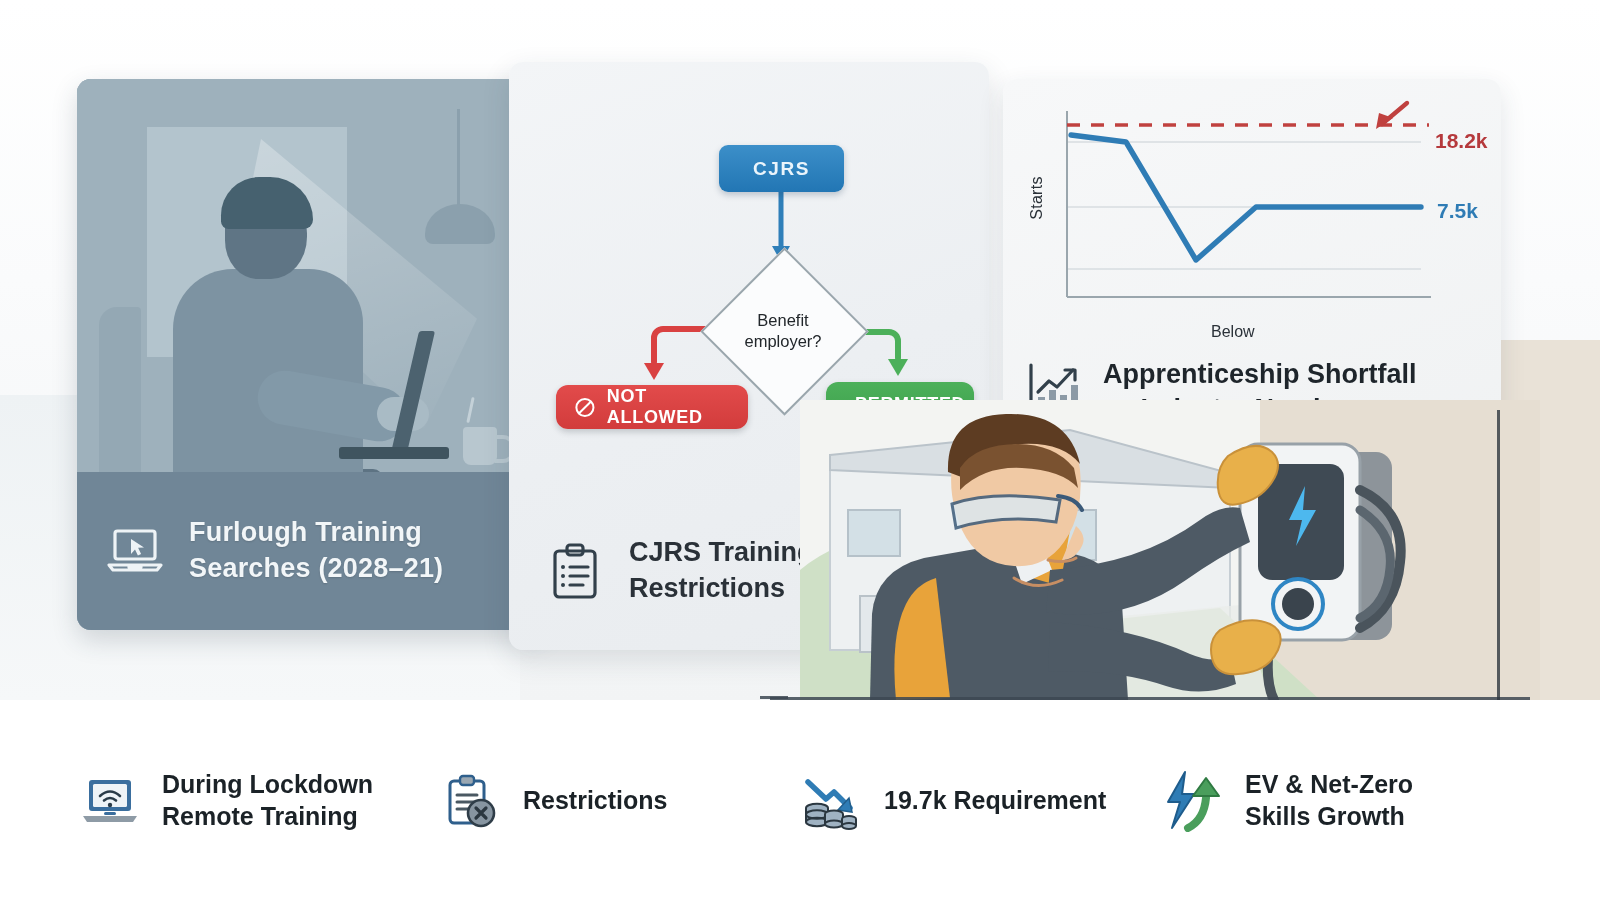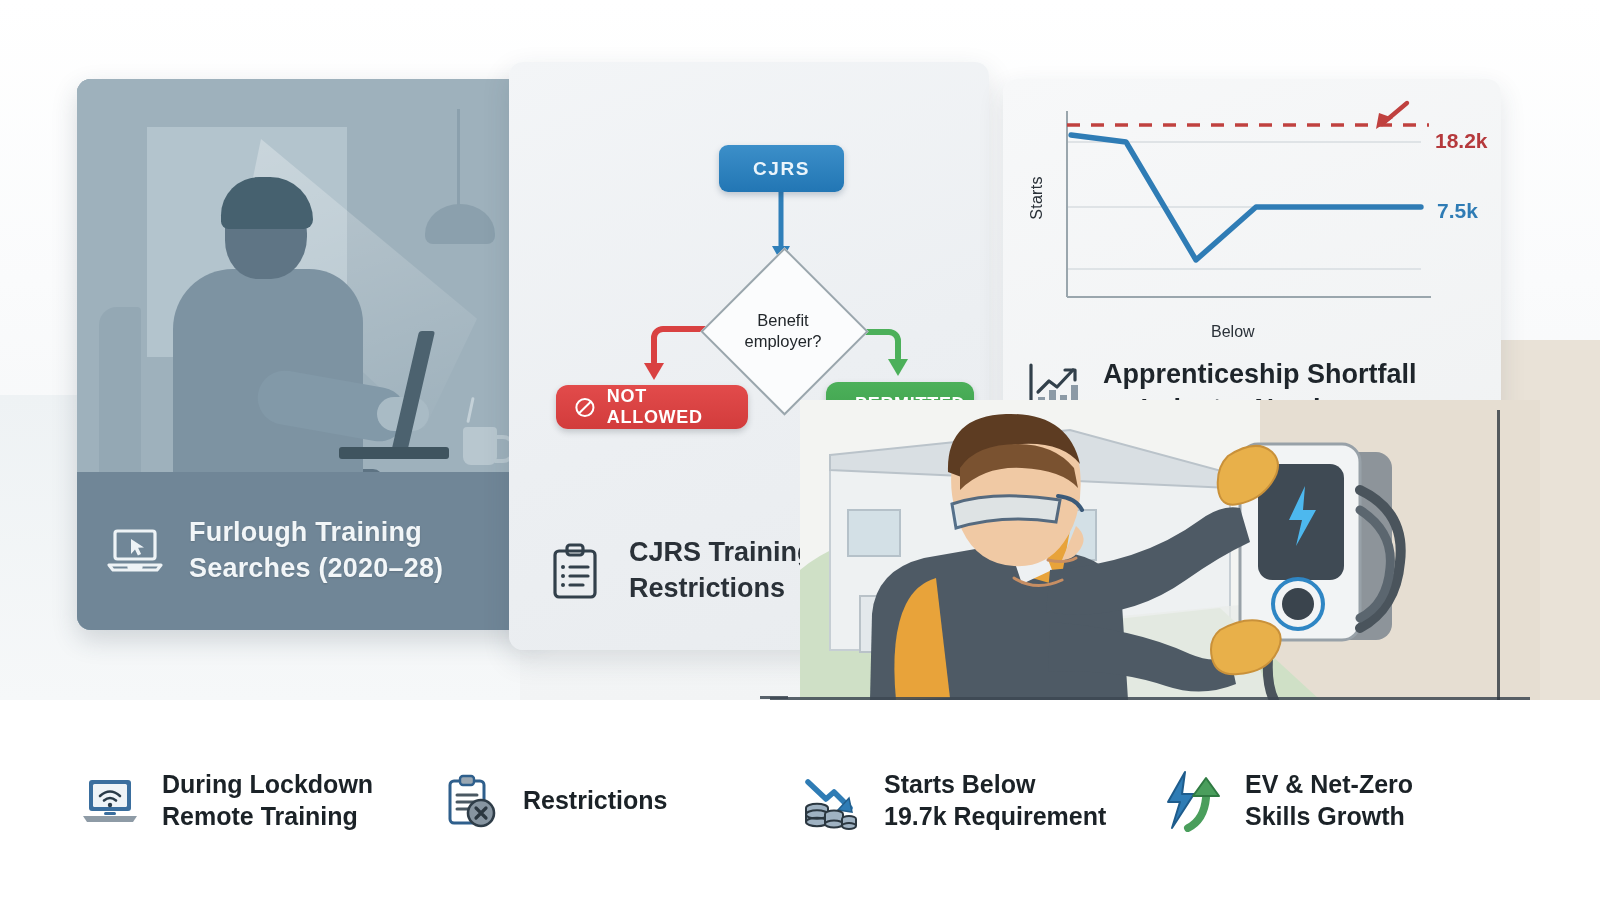--- a/index.html
+++ b/index.html
@@ -150,21 +150,21 @@
 
     <div class="caption-band">
       <svg class="legend-icon" viewBox="0 0 64 64">
         <rect class="icon-white" x="12" y="12" width="40" height="28" rx="2.5"></rect>
         <path class="icon-white" d="M6 46h52l-4 5H10z"></path>
         <rect class="icon-white" x="26" y="46.5" width="12" height="2.4" rx="1"></rect>
         <path d="M28 20l0 15 4-4.6 2.9 6.1 3.2-1.6-3-6.1 5.9-.4z" fill="#eef3f6"></path>
       </svg>
       <div class="caption-text">
         <div>Furlough Training</div>
-        <div>Searches (2020–28)</div>
+        <div>Searches (2028–21)</div>
       </div>
     </div>
   </div>
 
   <div class="card" id="card-mid">
 
     <svg class="flow" viewBox="0 0 480 430">
 
       <path d="M272 130 L272 184" stroke="#2f7fb9" stroke-width="5" fill="none"></path>
       <path d="M272 200 l-9 -16 h18 z" fill="#2f7fb9"></path>
@@ -368,21 +368,20 @@
           <line x1="25" y1="46" x2="25" y2="56"></line>
             <line x1="43" y1="46" x2="43" y2="56"></line>
           <ellipse cx="49" cy="51" rx="7" ry="3" fill="#9fb2c2"></ellipse>
           <rect x="42" y="51" width="14" height="7" fill="#9fb2c2" stroke="none"></rect>
           <ellipse cx="49" cy="58" rx="7" ry="3" fill="#9fb2c2"></ellipse>
           <line x1="42" y1="51" x2="42" y2="58"></line>
             <line x1="56" y1="51" x2="56" y2="58"></line>
         </g>
       </svg>
       <div class="legend-text">
-        <div>Starts Below</div>
         <div>19.7k Requirement</div>
       </div>
     </div>
 
     <div class="legend-item">
       <svg class="legend-icon" viewBox="0 0 64 64">
         <path d="M24 4 L7 34 h12 l-8 26 l22 -34 H21 z" fill="#2f7cb5" stroke="#1e5c8c" stroke-width="2" stroke-linejoin="round"></path>
         <path d="M27 60 q16 -8 18 -30" fill="none" stroke="#4a9e5c" stroke-width="8" stroke-linecap="round"></path>
         <path d="M45 10 l13 18 h-26 z" fill="#4a9e5c" stroke="#2f7a42" stroke-width="2" stroke-linejoin="round"></path>
       </svg>

